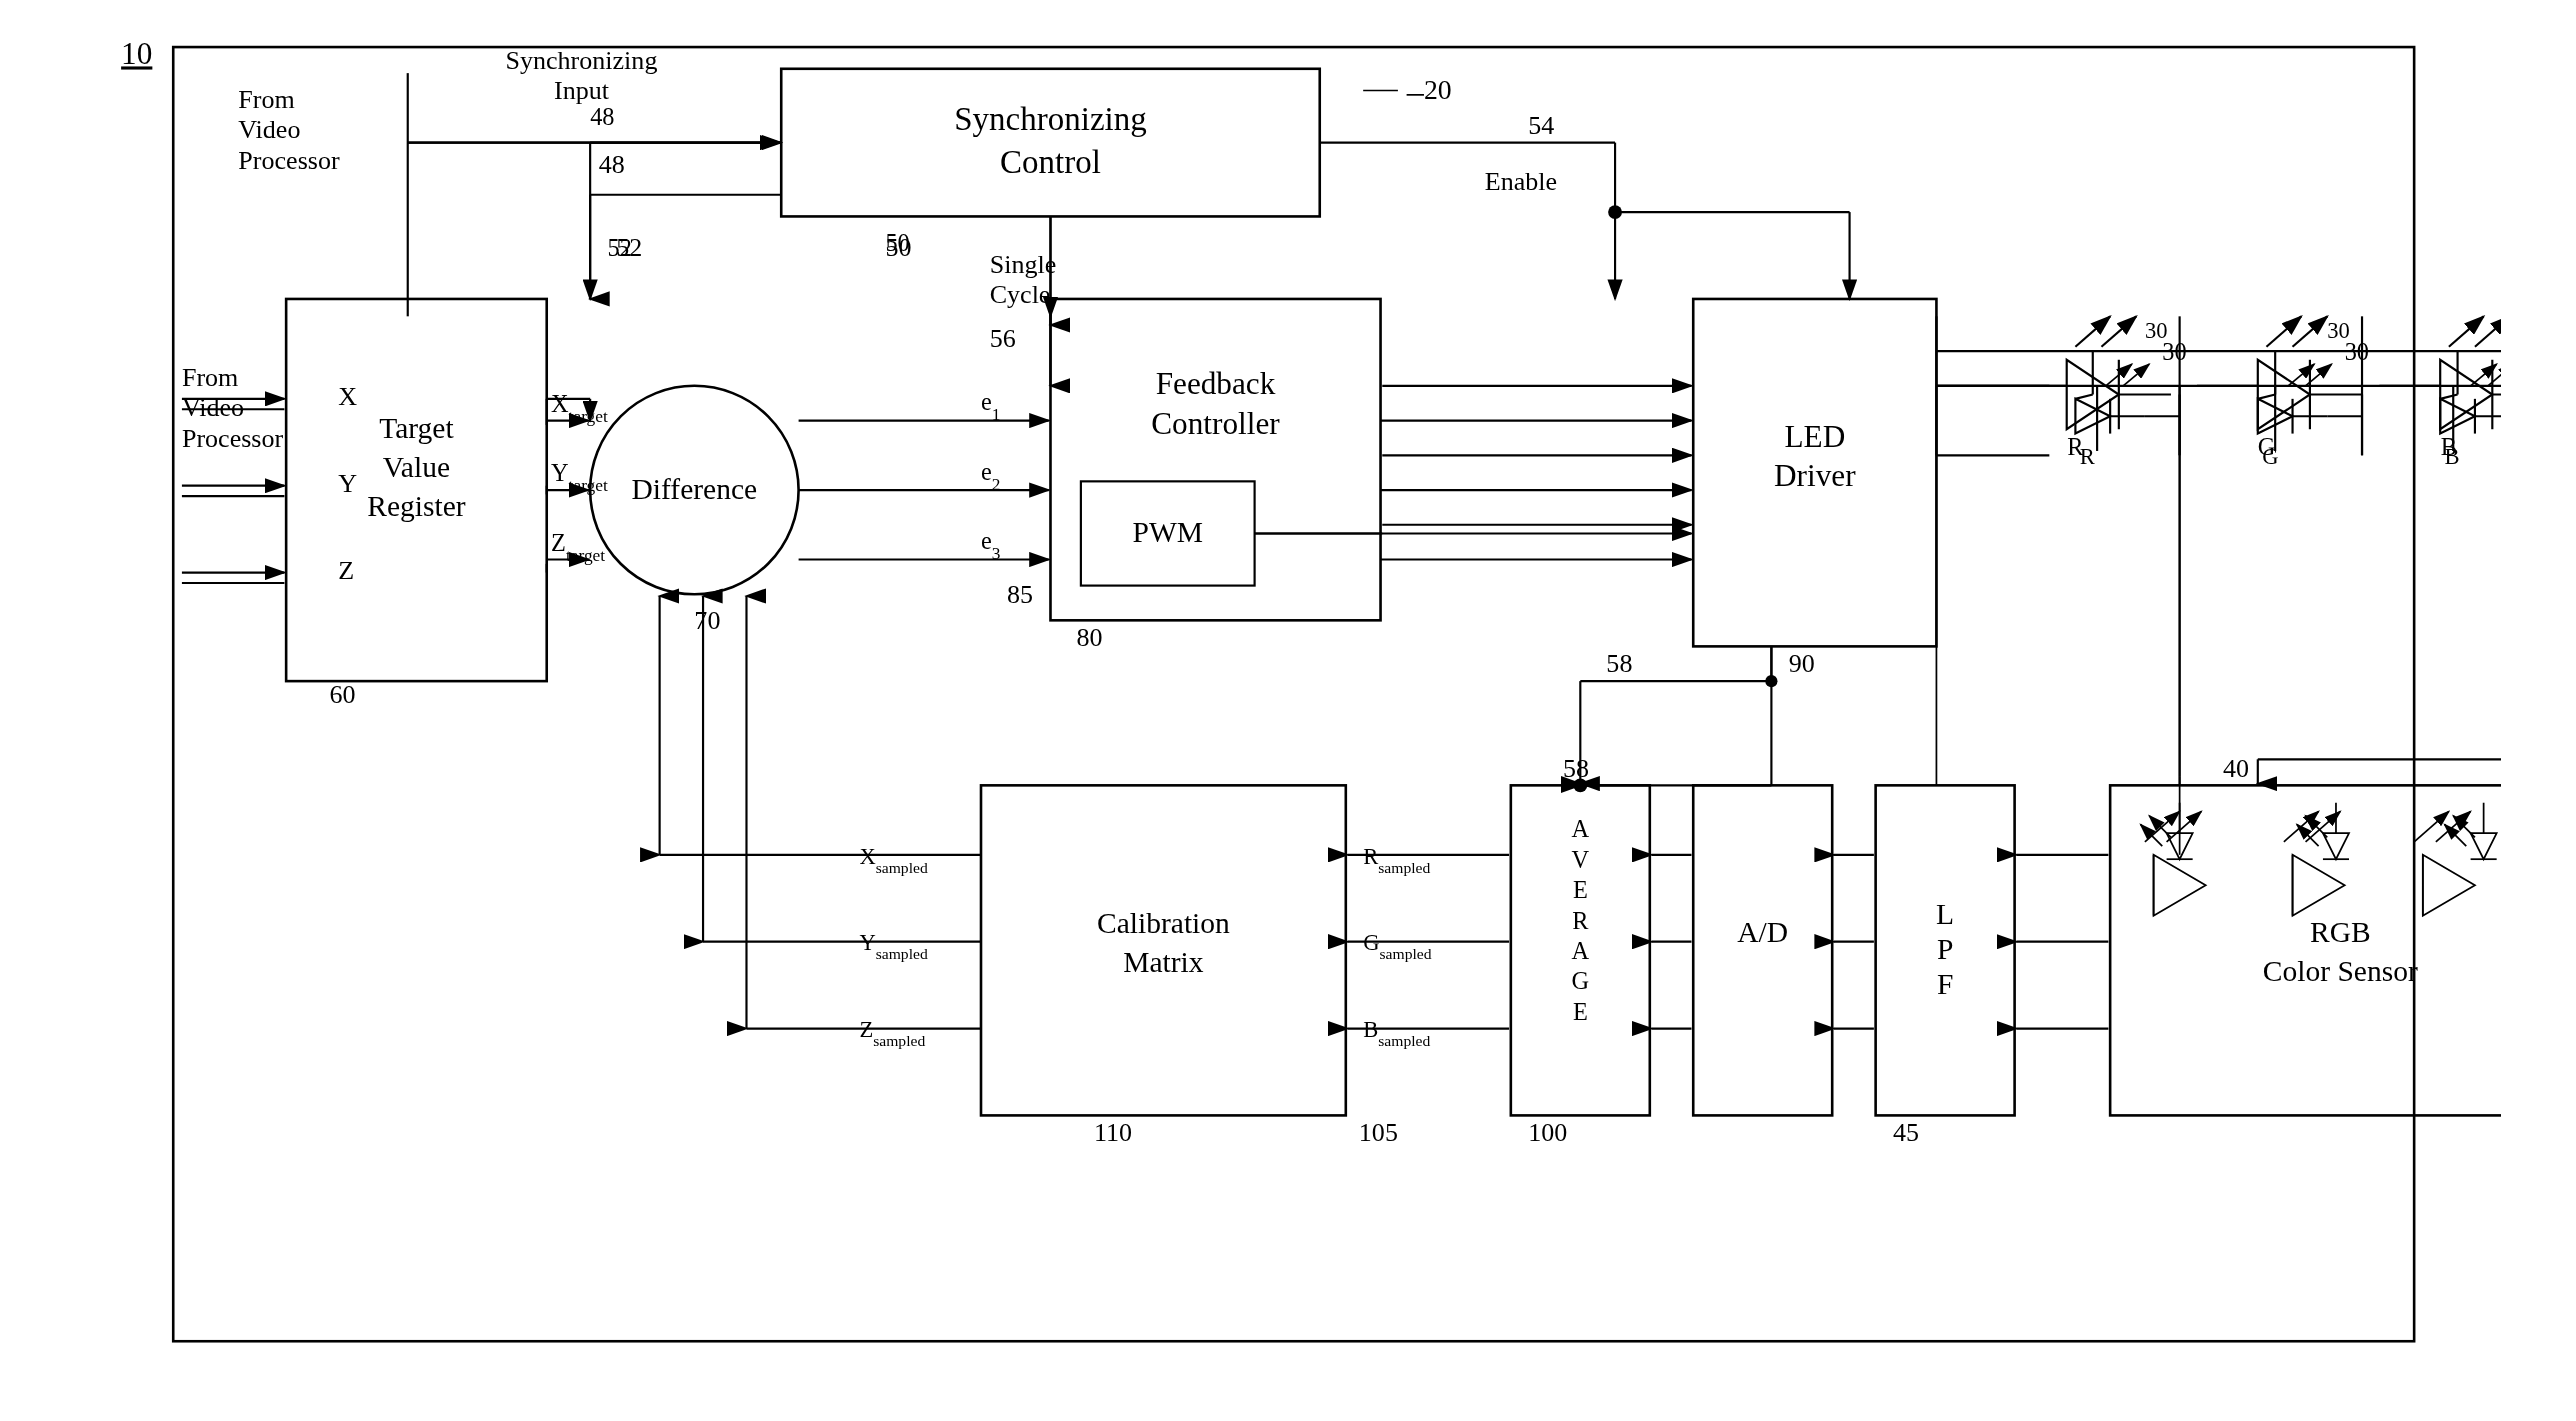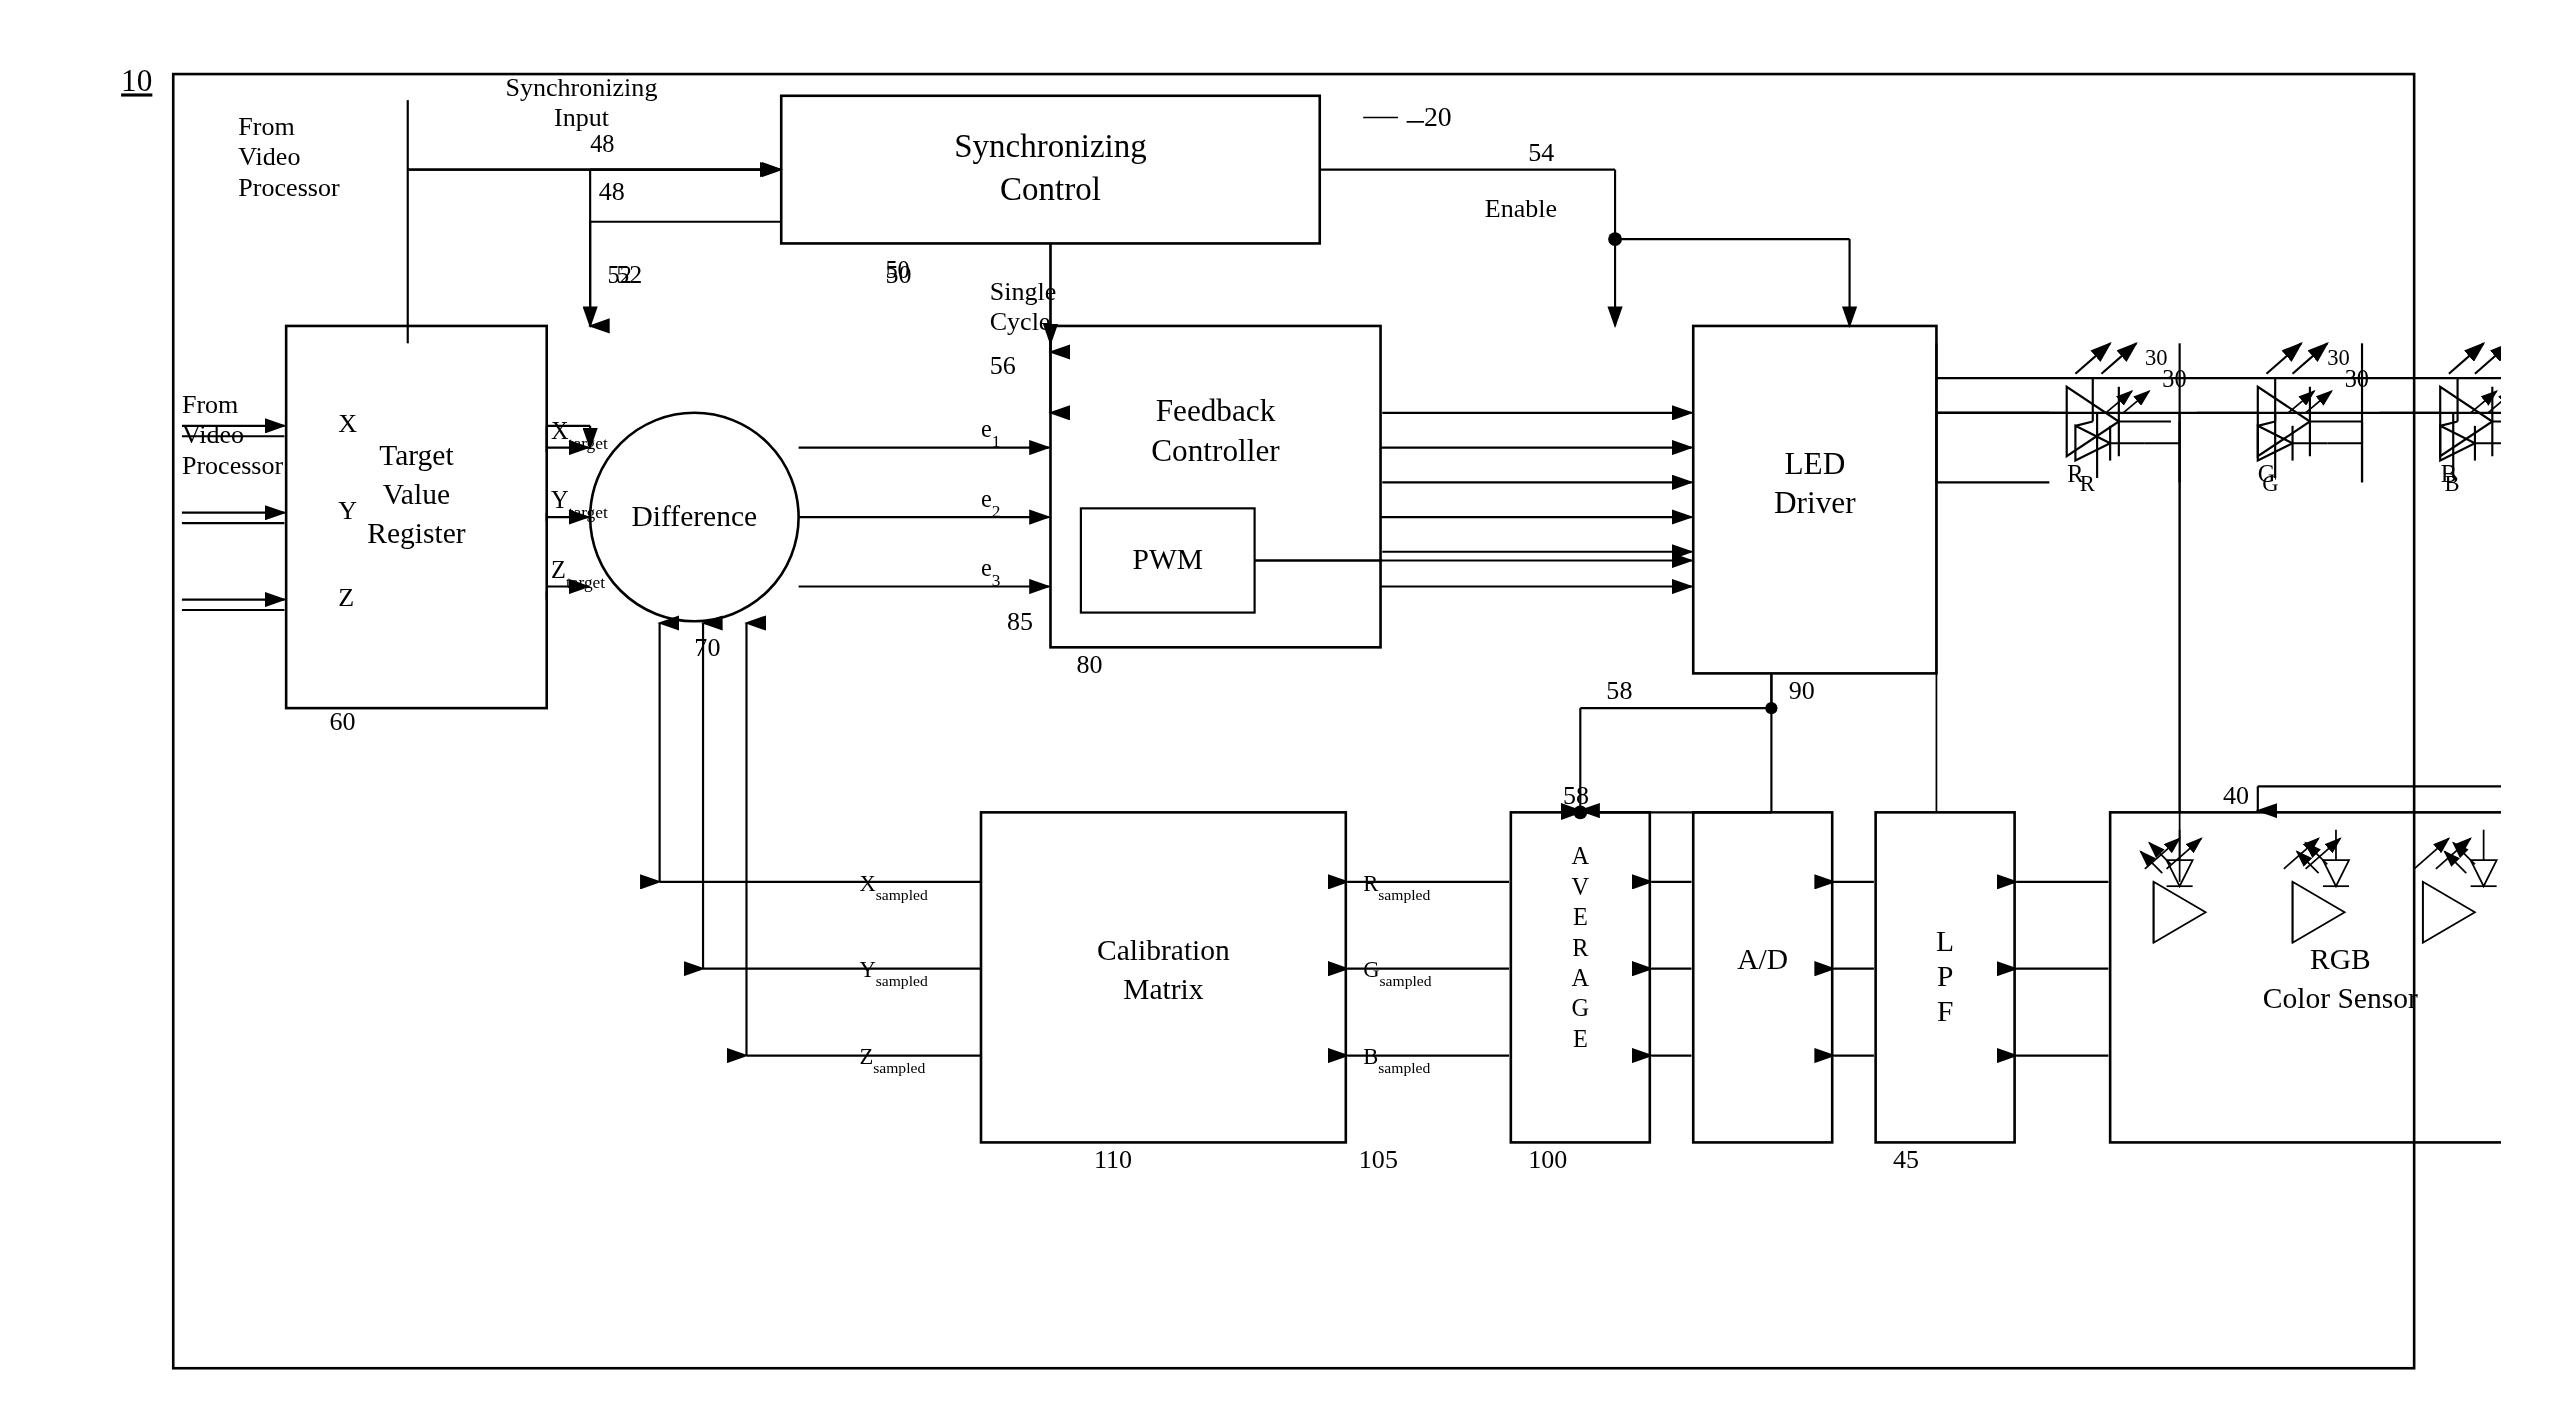--- a/index.html
+++ b/index.html
@@ -6,21 +6,21 @@
     body {
       background: #fff;
       font-family: 'Times New Roman', Times, serif;
       width: 2576px;
       height: 1422px;
       position: relative;
       overflow: hidden;
     }
     .diagram-container {
       position: absolute;
-      top: 48px;
+      top: 21px;
       left: 69px;
       width: 2432px;
       height: 1355px;
     }
     svg {
       position: absolute;
       top: 0;
       left: 0;
       width: 100%;
       height: 100%;

